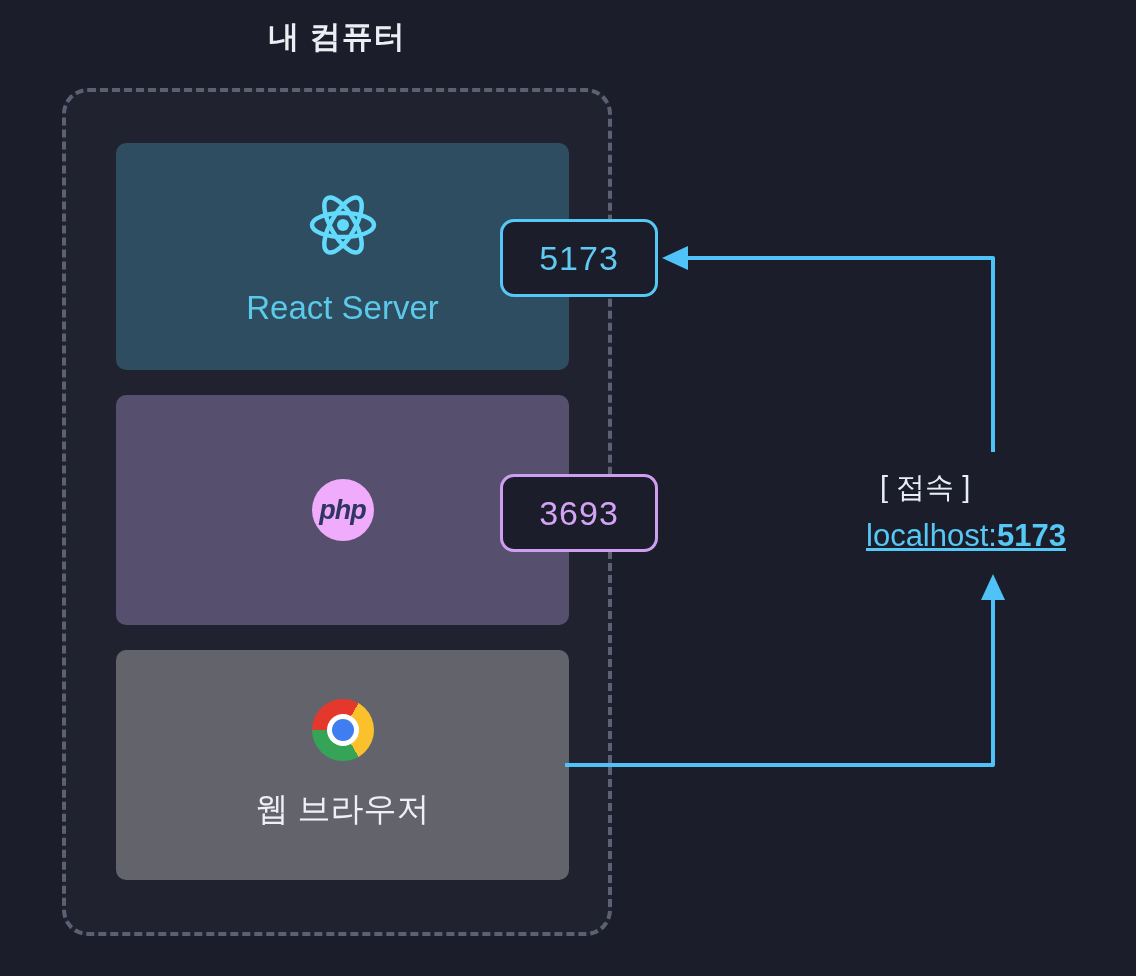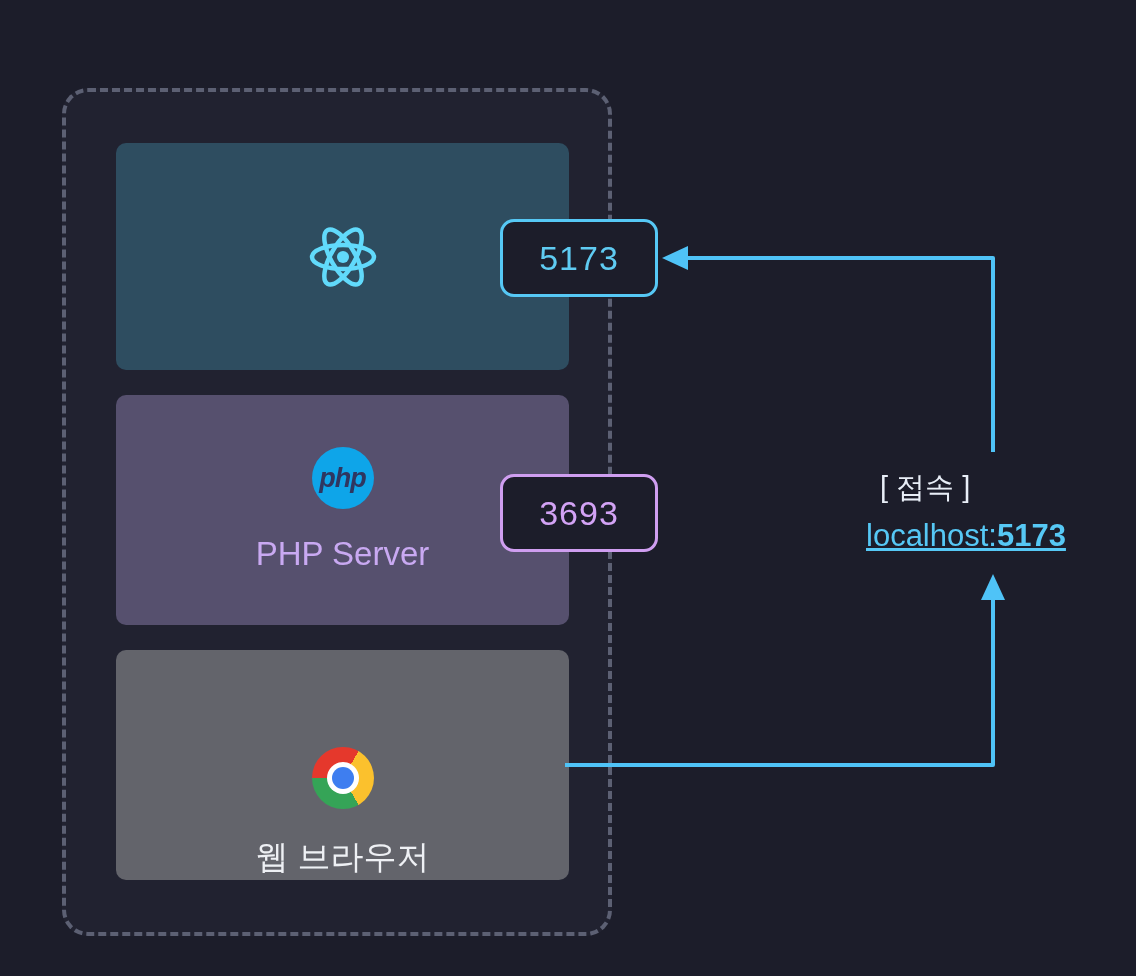--- a/index.html
+++ b/index.html
@@ -22,29 +22,29 @@
     background:#212230;
   }
   .node{
     position:absolute;left:50px;width:453px;height:227px;
     border-radius:10px;
     display:flex;flex-direction:column;align-items:center;justify-content:center;
     gap:26px;
   }
   .node-react{top:51px;background:#2e4d60;}
   .node-php{top:303px;background:#56506e;height:230px;}
-  .node-browser{top:558px;background:#63646b;height:230px;justify-content:flex-end;}
+  .node-browser{top:558px;background:#63646b;height:230px;}
   .node-label{font-size:33px;font-weight:500;}
   .react-label{color:#5bc9ea;}
   .php-label{color:#c9a9f2;}
   .browser-label{color:#eef0f4;}
   .react-icon{width:76px;height:76px;display:block;}
   .php-icon{
     width:62px;height:62px;border-radius:50%;
-    background:#0ea5e9;
+    background:#f0abfc;
     display:flex;align-items:center;justify-content:center;
   }
   .php-icon span{
     font-style:italic;font-weight:700;font-size:27px;color:#2f3660;
     letter-spacing:-1px;
   }
   .chrome-icon{
     width:62px;height:62px;border-radius:50%;position:relative;
     background:conic-gradient(from 30deg,
       #fbc12d 0deg 120deg,
@@ -74,39 +74,40 @@
   .annotation-line2{
     color:#56c8f5;font-size:31px;font-weight:400;text-decoration:underline;
   }
   .annotation-line2 b{font-weight:700;}
 </style>
 </head>
 <body>
 
 <div class="canvas">
 
+  <div class="title">내 컴퓨터</div>
 
   <div class="computer-container">
 
     <div class="node node-react">
       <svg class="react-icon" viewBox="-38 -38 76 76" xmlns="http://www.w3.org/2000/svg">
         <g stroke="#61dafb" stroke-width="4.5" fill="none">
           <ellipse rx="31" ry="12"></ellipse>
           <ellipse rx="31" ry="12" transform="rotate(60)"></ellipse>
           <ellipse rx="31" ry="12" transform="rotate(120)"></ellipse>
         </g>
         <circle r="6" fill="#61dafb"></circle>
       </svg>
+      <div class="node-label react-label">React Server</div>
     </div>
 
     <div class="node node-php">
       <div class="php-icon">
         <span>php</span>
       </div>
-      <div class="node-label php-label">PHP Server</div>
     </div>
 
     <div class="node node-browser">
       <div class="chrome-icon">
         <div class="chrome-inner"></div>
         <div class="chrome-core"></div>
       </div>
       <div class="node-label browser-label">웹 브라우저</div>
     </div>
 

